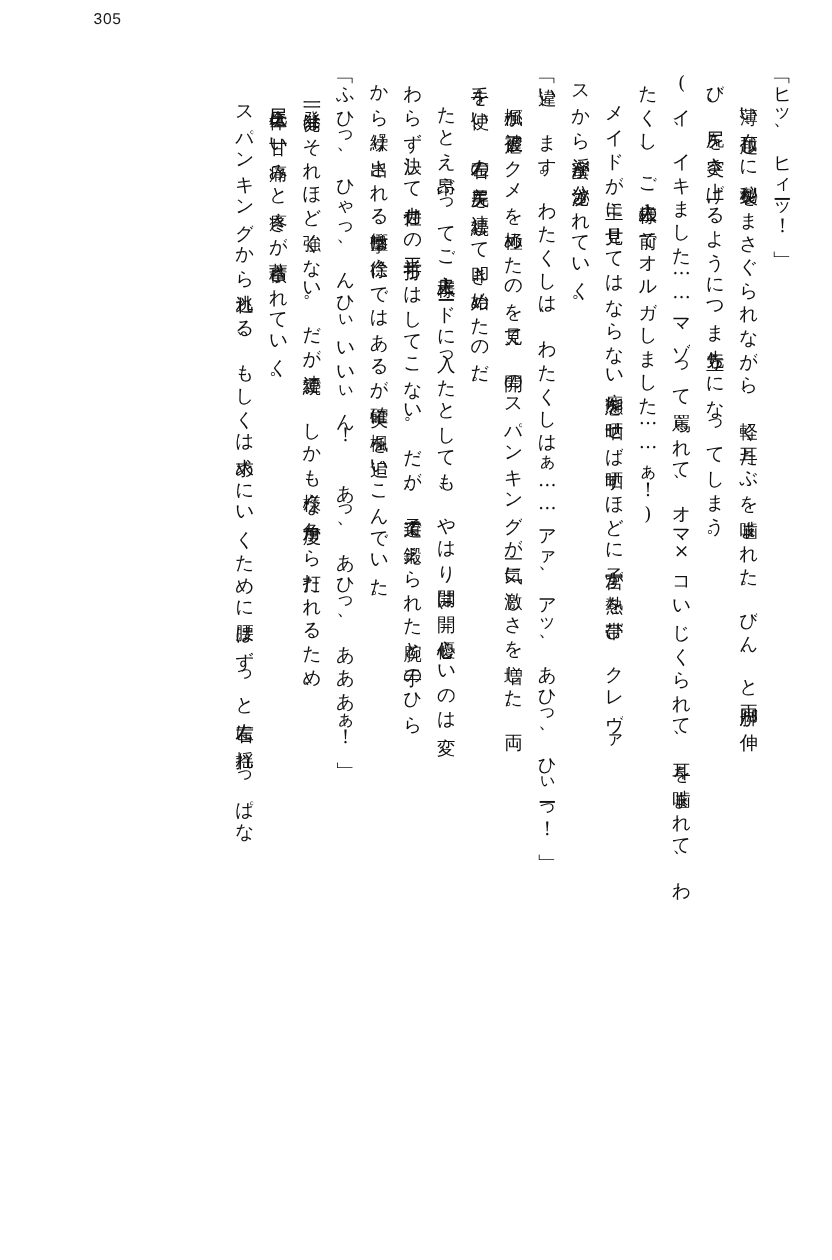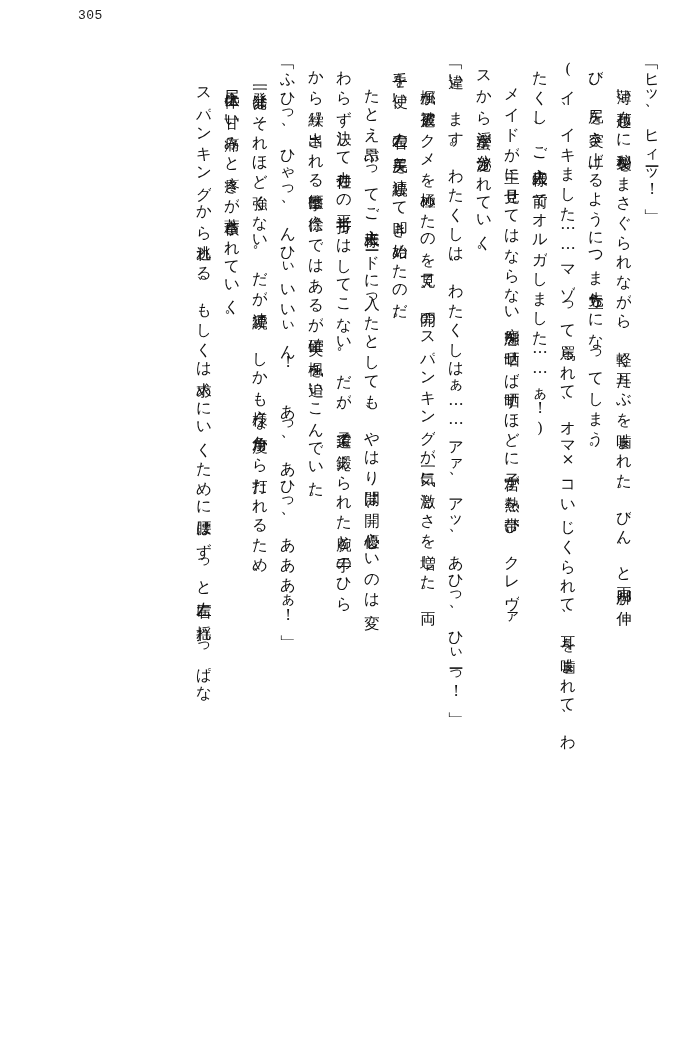--- a/index.html
+++ b/index.html
@@ -19,21 +19,21 @@
     overflow: hidden;
     box-sizing: border-box;
   }
   .page-number {
     position: absolute;
     top: 8px;
     left: 78px;
     font-size: 13px;
     letter-spacing: 0.5px;
     color: #1a1a1a;
-    font-family: Liberation Mono, monospace;
+    font-family: Liberation Sans, sans-serif;
   }
   .body-text {
     position: absolute;
     top: 60px;
     left: 34px;
     right: 34px;
     height: 930px;
     display: flex;
     flex-direction: row-reverse;
     justify-content: flex-start;

